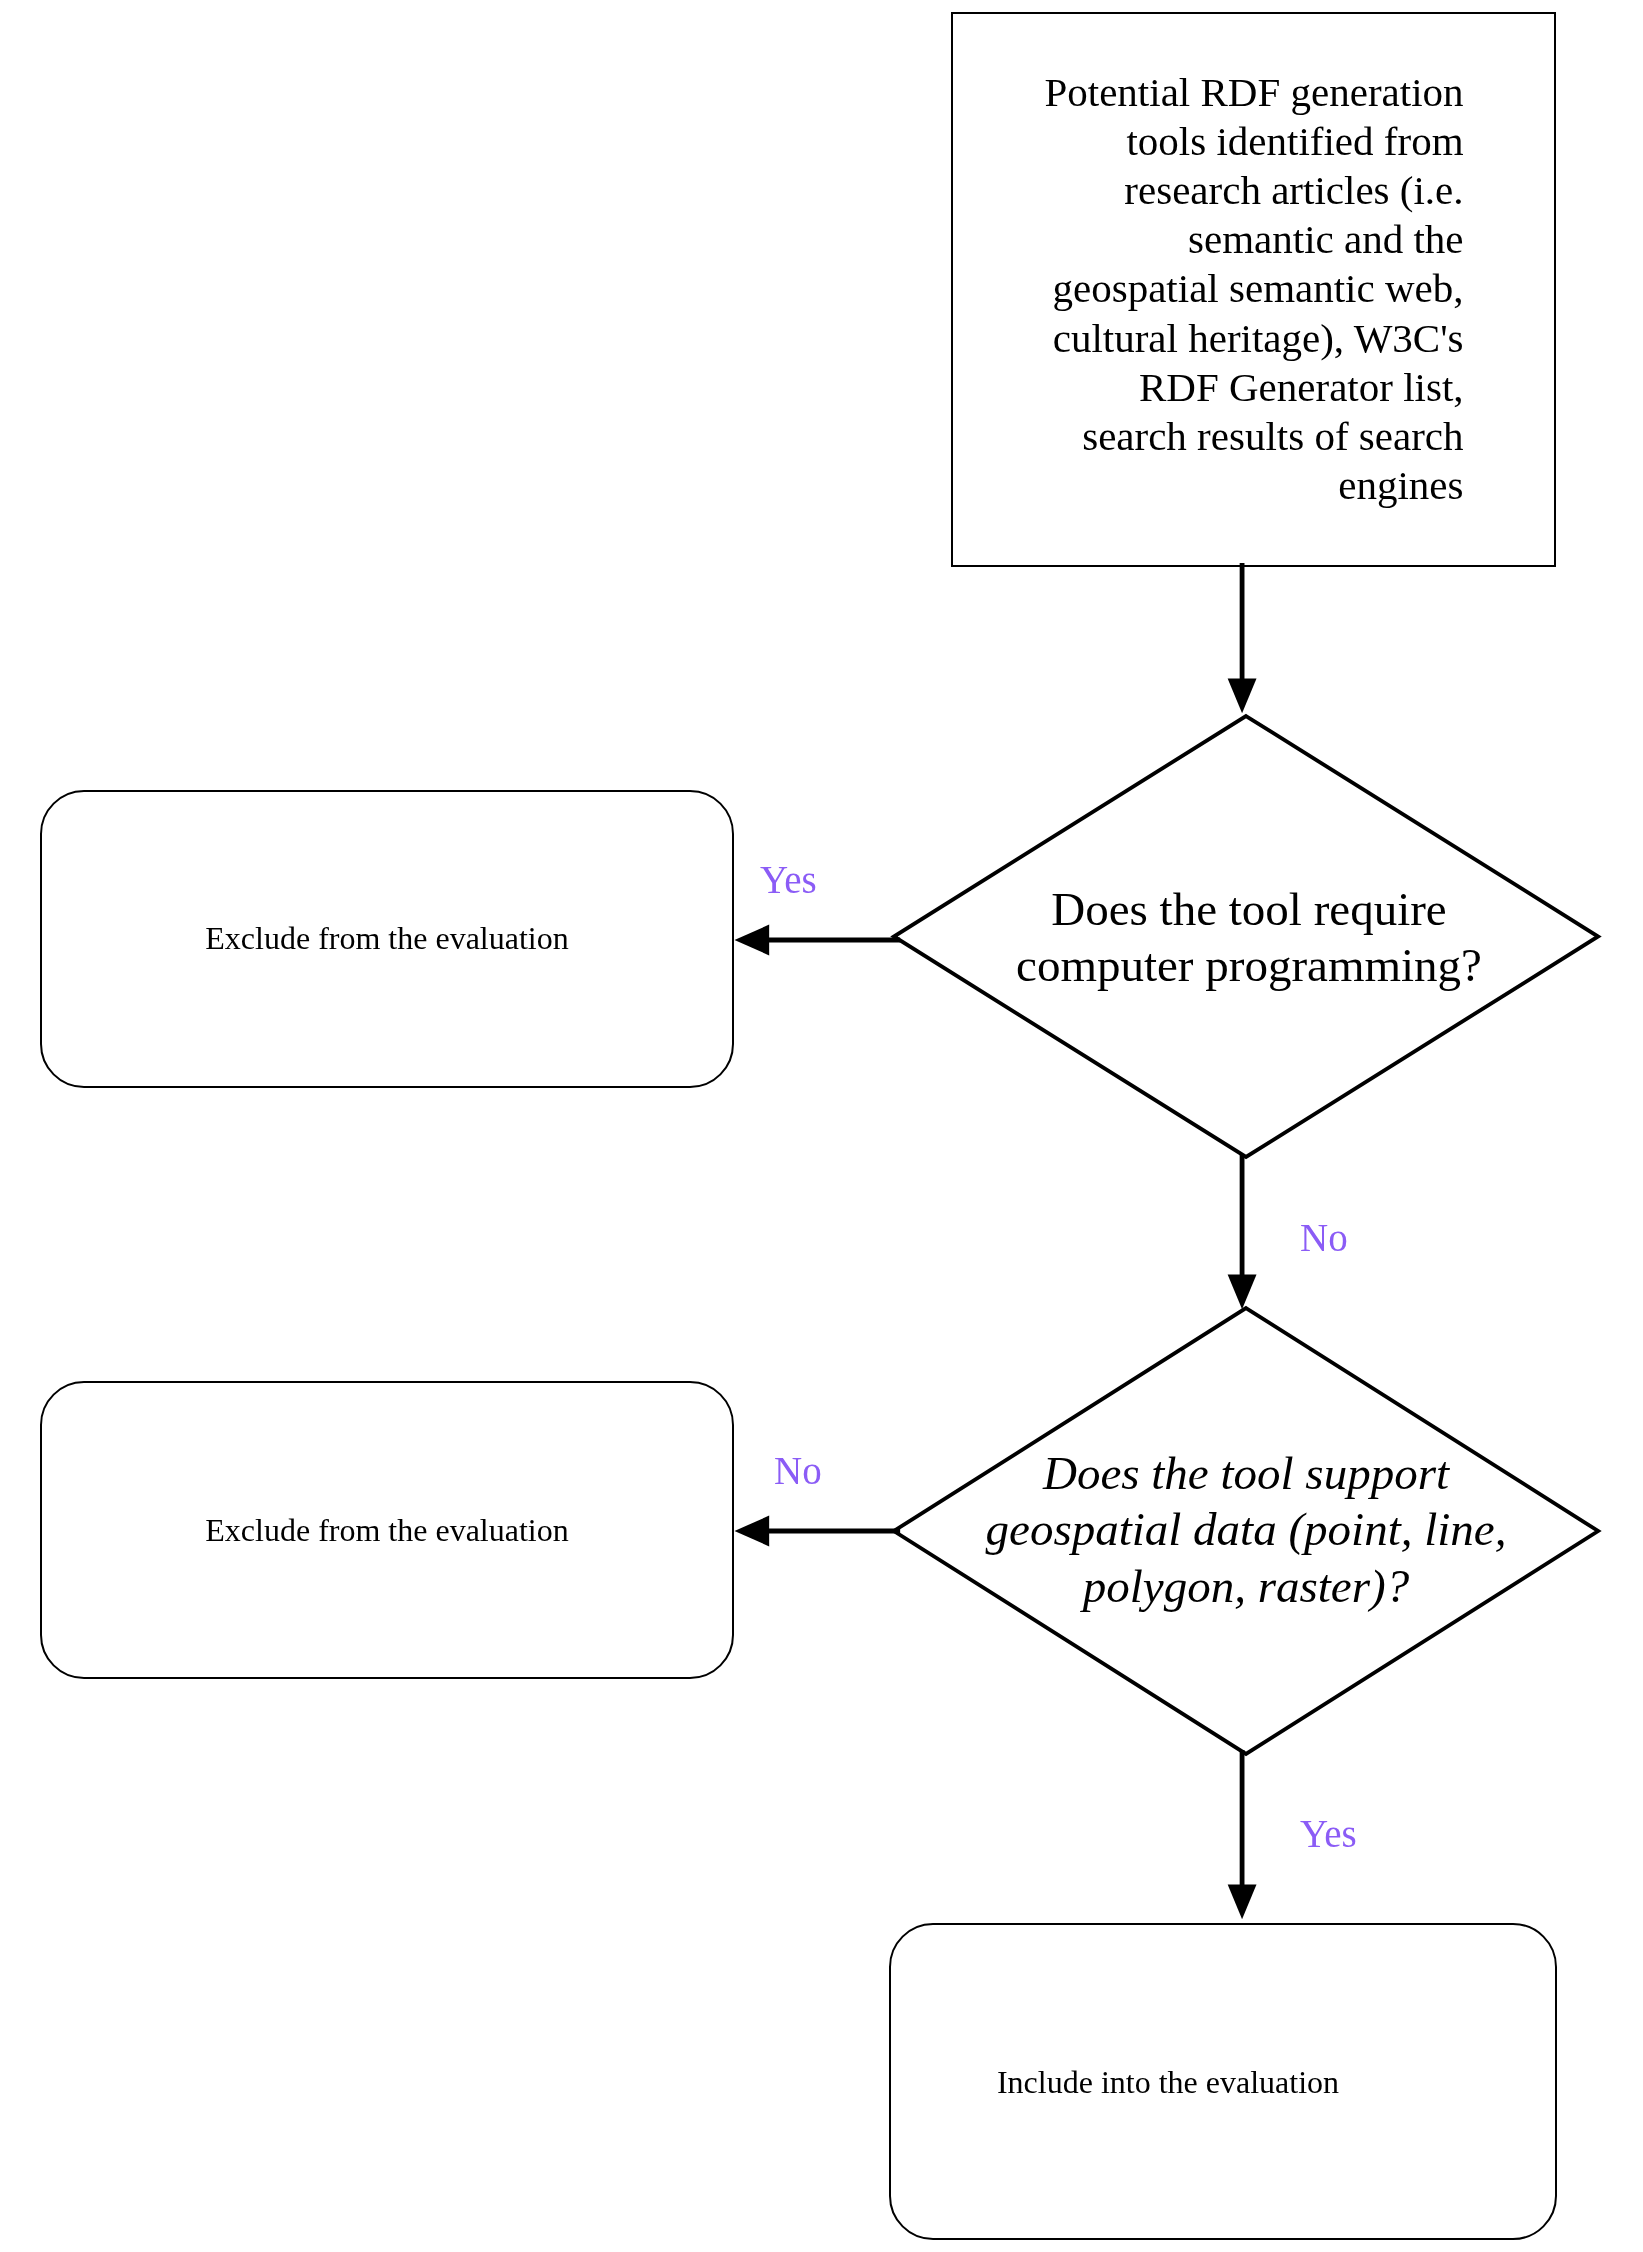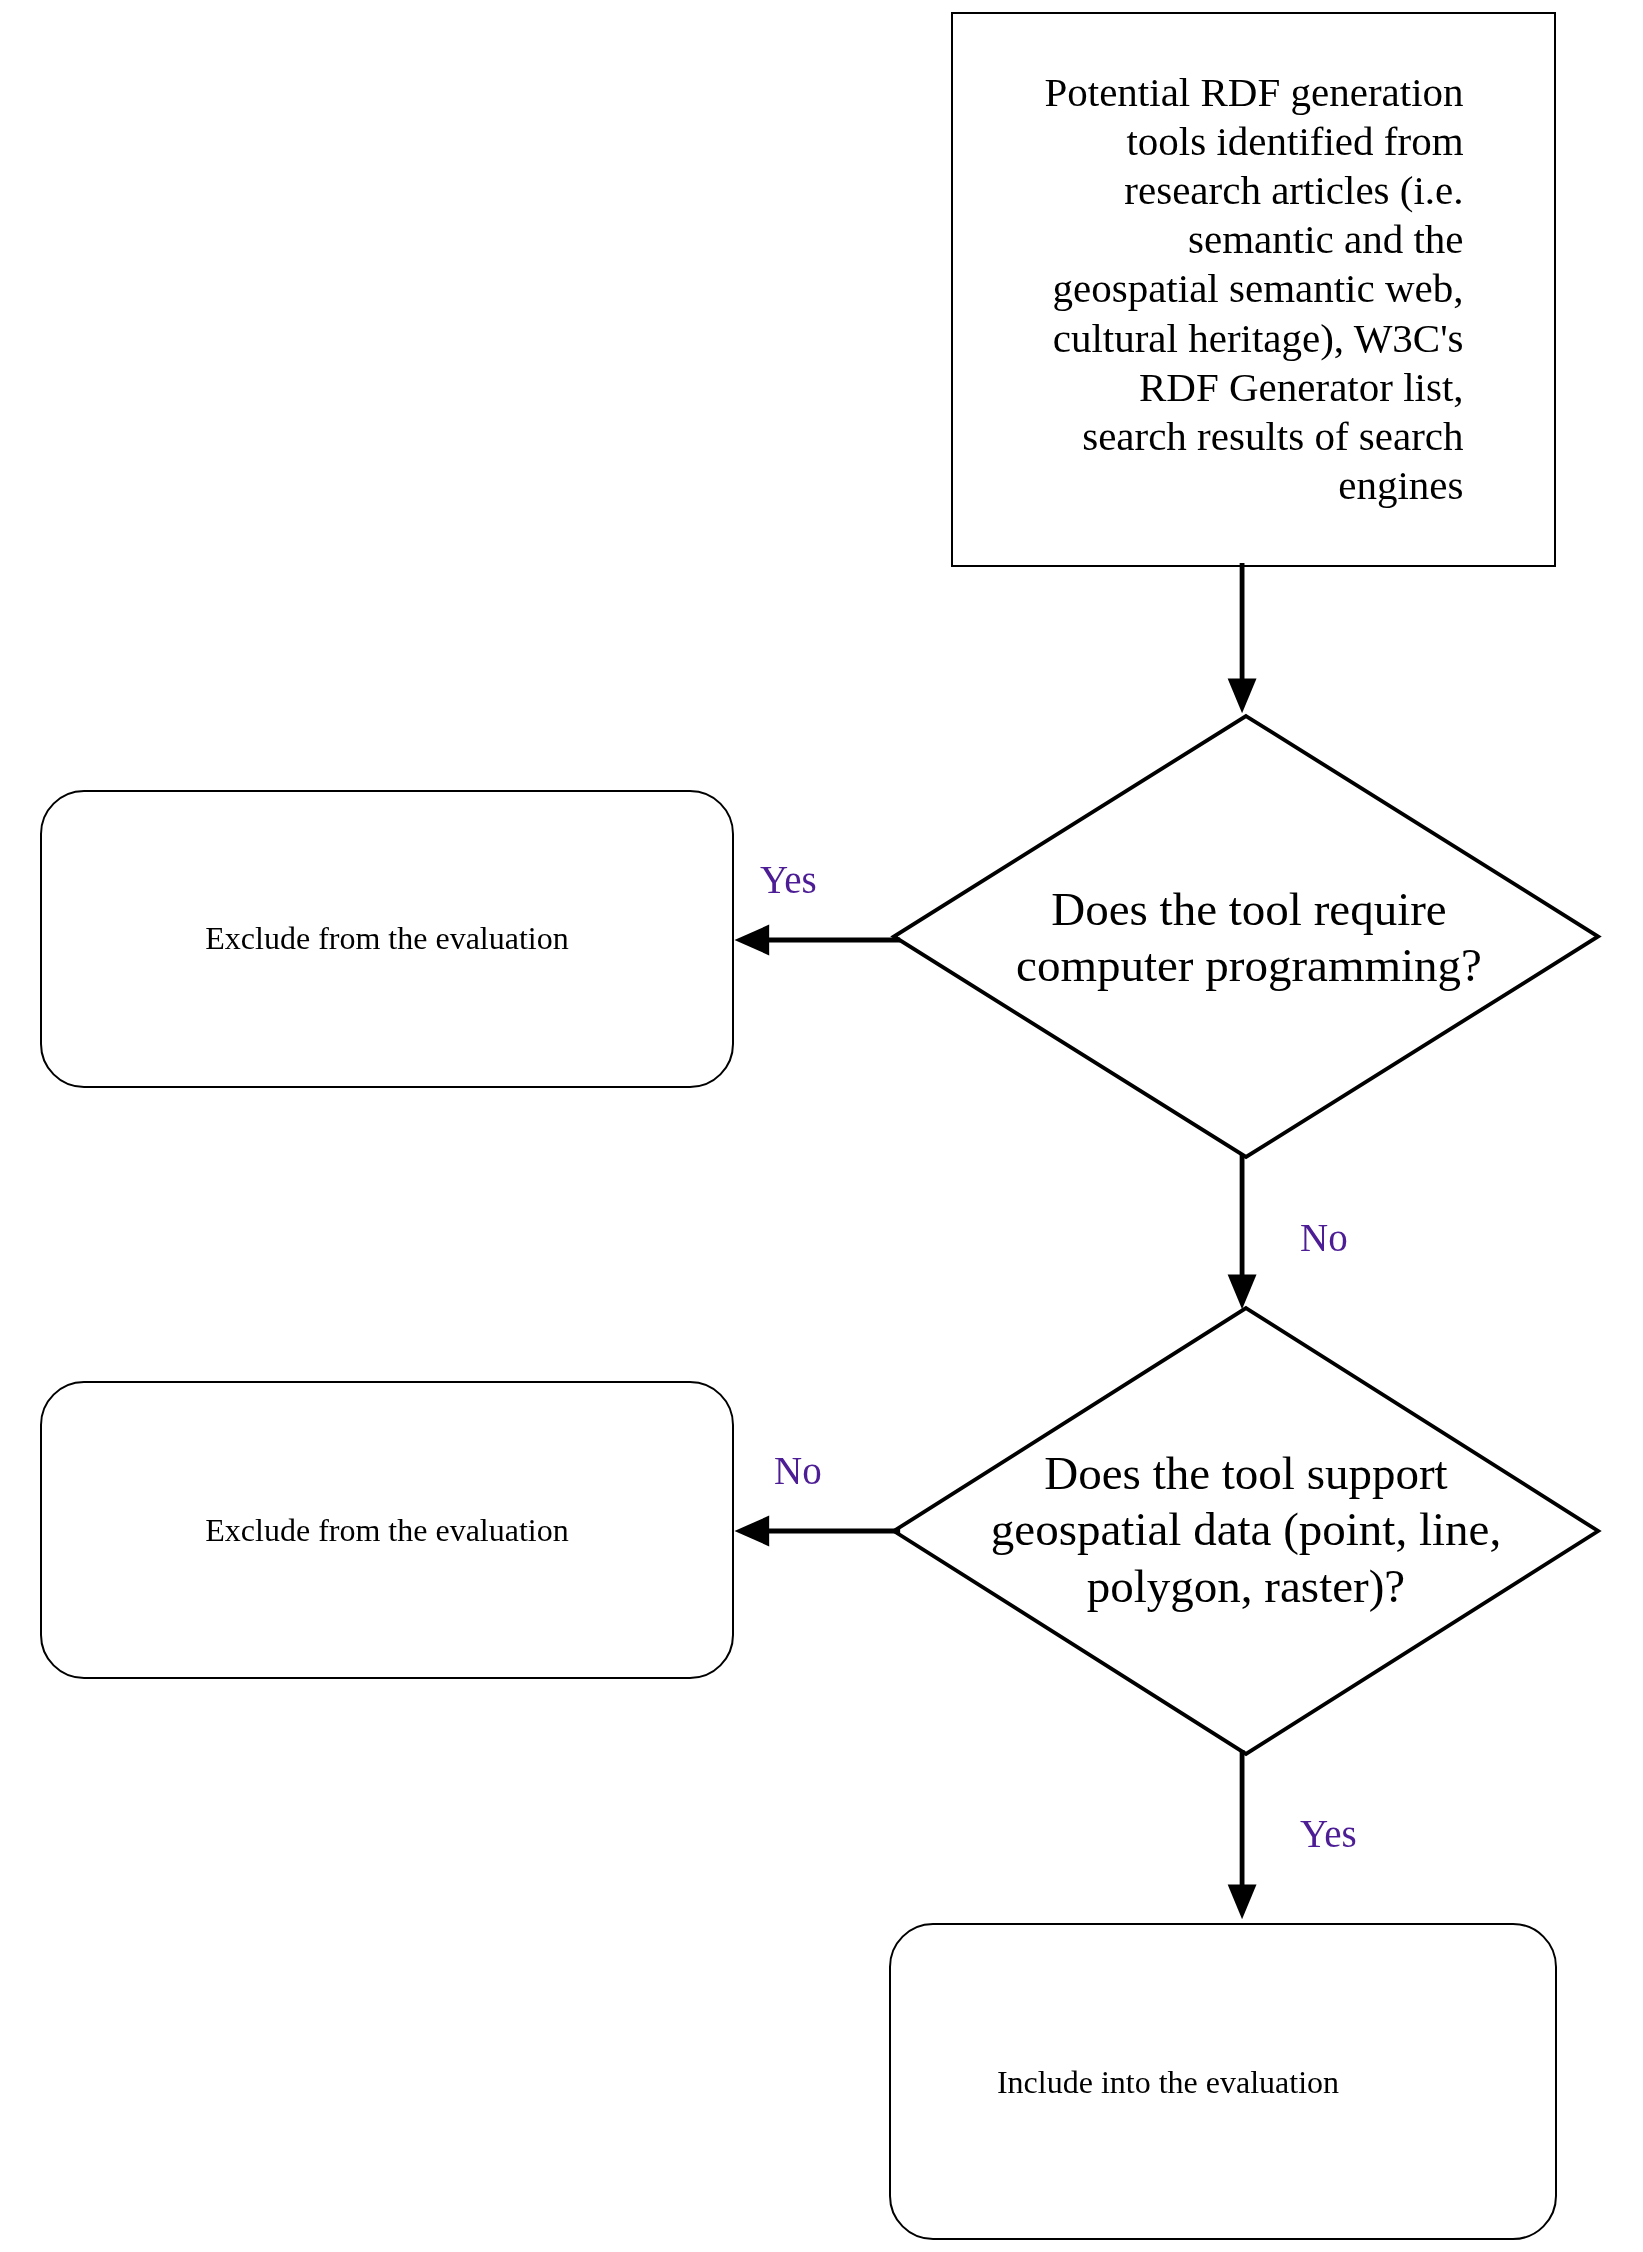--- a/index.html
+++ b/index.html
@@ -56,21 +56,21 @@
   
   .connector {
     position: absolute;
     overflow: visible;
   }
   .connector svg { display: block; overflow: visible; }
 
   
   .edge-label {
     position: absolute;
-    color: #4c1d95;
+    color: #8b5cf6;
     font-size: 39px;
     line-height: 1.05;
     white-space: nowrap;
     pointer-events: none;
   }
 
   
   .t-source   { font-size: 41px; line-height: 1.20; }
   .t-decision { font-size: 47px; line-height: 1.20; }
   .t-action   { font-size: 32px; line-height: 1.20; }
@@ -123,21 +123,21 @@
       <polygon points="53,160 38,124 68,124" fill="#000000"></polygon>
     </svg>
   </div>
   <div class="edge-label" style="left:1300px; top:1218px;">No</div>
 
   <div class="diamond-wrap" style="left:891px; top:1305px; width:710px; height:452px;">
     <svg width="710" height="452" viewBox="0 0 739 470">
       <polygon points="369.5,3 736,235 369.5,467 3,235" fill="#ffffff" stroke="#000000" stroke-width="4"></polygon>
     </svg>
   </div>
-  <div class="node-text t-decision" style="left:946px; top:1431px; width:600px; height:197px;">Does the tool support
+  <div class="node-text t-decision" style="left:946px; top:1431px; width:600px; height:197px;font-style:italic;">Does the tool support
 geospatial data (point, line,
 polygon, raster)?</div>
 
   <div class="box-round" style="left:40px; top:1381px; width:694px; height:298px;"></div>
   <div class="node-text t-action" style="left:50px; top:1391px; width:674px; height:279px;">Exclude from the evaluation</div>
 
   <div class="connector" style="left:721px; top:1502px; width:183px; height:58px;">
     <svg width="183" height="58" viewBox="0 0 190 60">
       <line x1="186" y1="30" x2="35" y2="30" stroke="#000000" stroke-width="5"></line>
       <polygon points="14,30 50,14 50,46" fill="#000000"></polygon>

